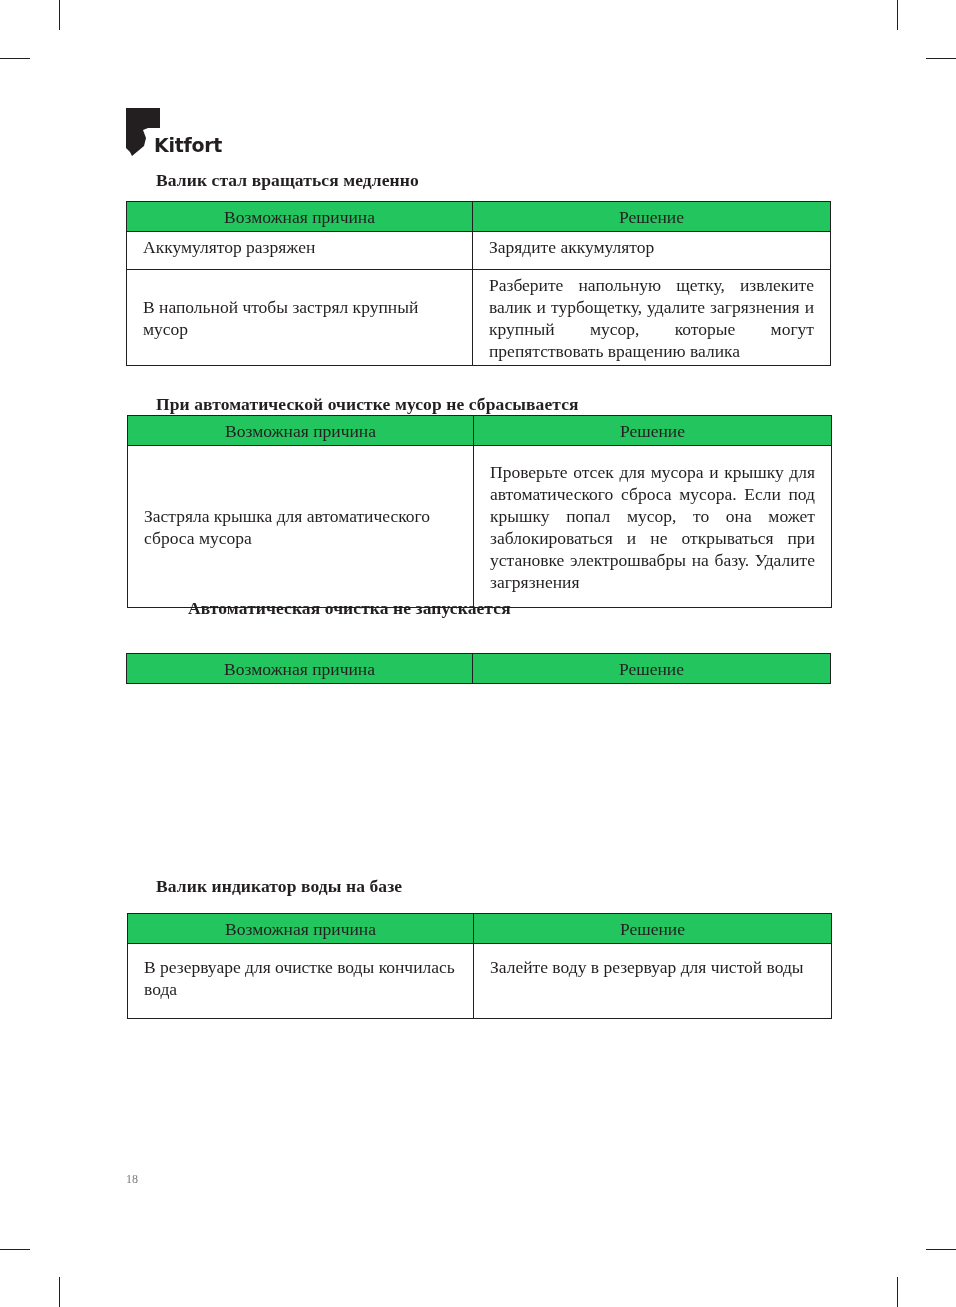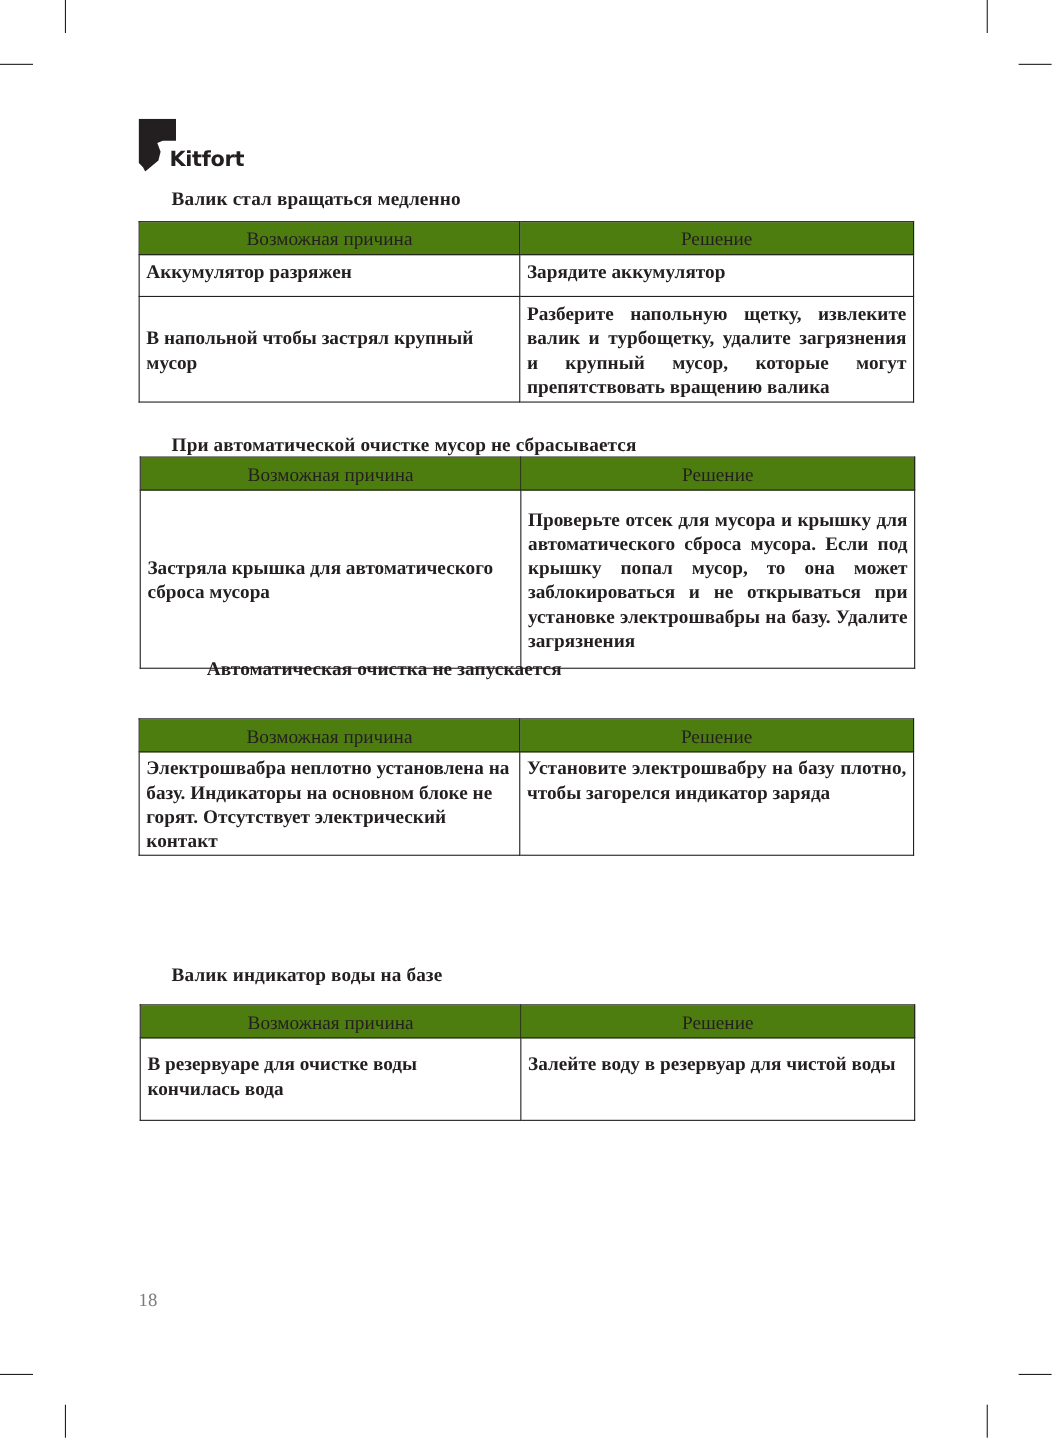--- a/index.html
+++ b/index.html
@@ -10,26 +10,26 @@
   .crop.h { height: 1px; width: 30px; }
 
   .logo { position: absolute; left: 126px; top: 108px; width: 100px; height: 50px; text-align: right; }
   .logo svg { display: block; }
   .logo-text { position: absolute; left: 28px; top: 26px; font-family: "DejaVu Sans", sans-serif;
                font-weight: bold; font-size: 19px; letter-spacing: -0.3px; color: #231f20; }
 
   .section-title { position: absolute; left: 156px; font-weight: bold; font-size: 17.5px; letter-spacing: 0.1px; }
 
   table.tbl { position: absolute; border-collapse: collapse; table-layout: fixed; font-size: 17.5px; line-height: 22px; }
-  table.tbl td, table.tbl th { border: 1.3px solid #231f20; padding: 0 6px; vertical-align: middle; font-weight: bold; }
-  table.tbl th { background: #4d7c0f; font-weight: normal; text-align: center; height: 29px; padding: 0; }
+  table.tbl td, table.tbl th { border: 1.3px solid #231f20; padding: 0 16px; vertical-align: middle; }
+  table.tbl th { background: #22c55e; font-weight: normal; text-align: center; height: 29px; padding: 0; }
   table.tbl td.sol { text-align: justify; text-align-last: left; }
   table.tbl td.top { vertical-align: top; padding-top: 4px; }
 
-  .page-num { position: absolute; left: 126px; top: 1172px; font-size: 17px; color: #7a7a7a; }
+  .page-num { position: absolute; left: 126px; top: 1172px; font-size: 12px; color: #7a7a7a; }
 </style>
 </head>
 <body>
 
 <div class="crop v" style="left:59px;top:0;"></div>
 <div class="crop v" style="left:897px;top:0;"></div>
 <div class="crop h" style="left:0;top:58px;"></div>
 <div class="crop h" style="left:926px;top:58px;"></div>
 <div class="crop h" style="left:0;top:1249px;"></div>
 <div class="crop h" style="left:926px;top:1249px;"></div>
@@ -87,24 +87,20 @@
 <table class="tbl" style="left:126px;top:653px;width:704px;">
   <colgroup>
       <col style="width:346px">
       <col style="width:358px">
     </colgroup>
   <tbody>
       <tr>
     <th>Возможная причина</th>
     <th>Решение</th>
   </tr>
-  <tr style="height:94px;">
-    <td class="top" style="padding-top:3px;">Электрошвабра неплотно установлена на базу. Индикаторы на основном блоке не горят. Отсутствует электрический контакт</td>
-    <td class="top sol" style="padding-top:3px;">Установите электрошвабру на базу плотно, чтобы загорелся индикатор заряда</td>
-  </tr>
 </tbody>
   </table>
 
 <div class="section-title" style="top:876px;">Валик индикатор воды на базе</div>
 <table class="tbl" style="left:127px;top:913px;width:704px;">
   <colgroup>
       <col style="width:346px">
       <col style="width:358px">
     </colgroup>
   <tbody>

